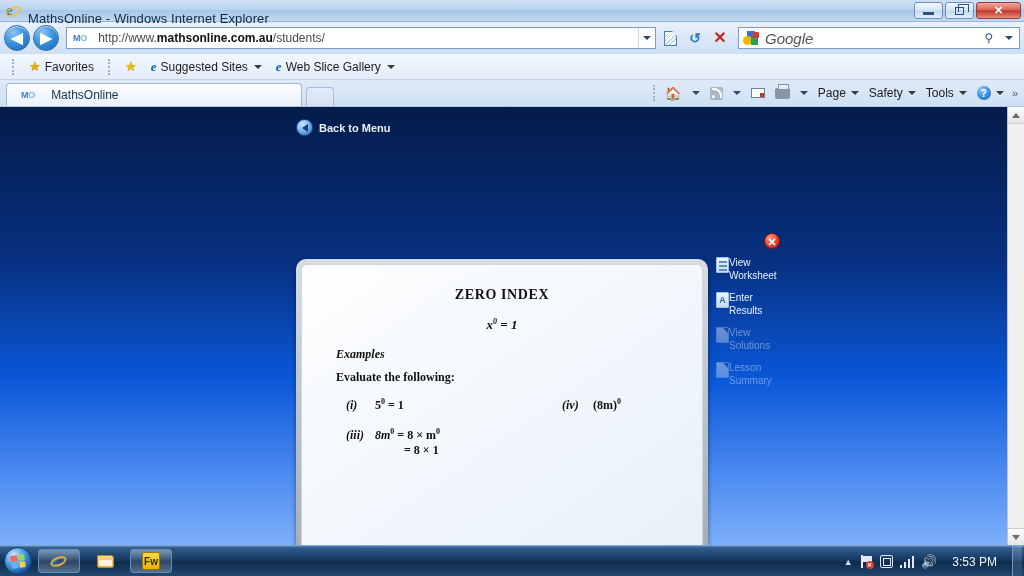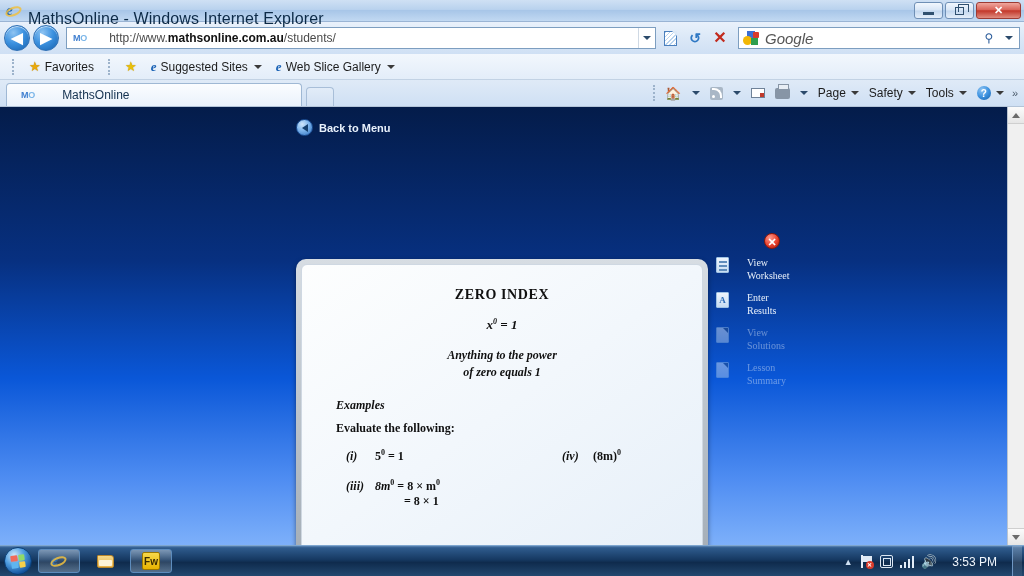--- a/index.html
+++ b/index.html
@@ -28,21 +28,21 @@
   .ie-logo .e {
     font-family: "Liberation Serif", serif; font-style: italic; font-weight: bold;
     font-size: 15px; color: #1a62b5; line-height: 15px;
     text-shadow: 0 0 1px #7fb2e8;
   }
   .ie-logo .ring {
     position: absolute; left: -1px; top: 4px; width: 17px; height: 9px;
     border: 2px solid #f0c040; border-radius: 50%;
     transform: rotate(-22deg); opacity: .85; pointer-events: none;
   }
-  .title-text { font-size: 16px; color: #0c2a47; letter-spacing: .1px; margin-top: 16px; }
+  .title-text { font-size: 13px; color: #0c2a47; letter-spacing: .1px; margin-top: 16px; }
   .caption-btns { position: absolute; right: 3px; top: 2px; display: flex; gap: 2px; }
   .cbtn {
     width: 29px; height: 17px; border: 1px solid #6f8fb5; border-radius: 3px;
     background: linear-gradient(to bottom, #f2f7fd 0%, #d8e6f6 48%, #c2d7ef 52%, #e4eefa 100%);
     display: flex; align-items: center; justify-content: center;
     color: #22405f; font-size: 11px; line-height: 1;
   }
   .cbtn.close {
     width: 45px;
     border-color: #9d3b34;
@@ -68,21 +68,21 @@
     color: #fff; font-size: 15px; font-weight: bold;
     border: 1px solid #2d6fb5;
     background: radial-gradient(circle at 35% 28%, #8fc4f2 0%, #3d92e0 45%, #1560ad 100%);
     box-shadow: inset 0 1px 1px rgba(255,255,255,.7);
   }
   .addrwrap {
     flex: 1 1 auto; height: 22px; display: flex; align-items: center;
     border: 1px solid #7d9ec0; background: #fff; margin-left: 4px; position: relative;
   }
   .addr-favicon {
-    font-size: 9px; font-weight: bold; color: #3f7fd0; padding: 0 22px 0 6px;
+    font-size: 9px; font-weight: bold; color: #3f7fd0; padding: 0 11px 0 6px;
     letter-spacing: -.2px; white-space: nowrap;
   }
   .addr-favicon .o { color: #7ab5e8; }
   .addr-url { flex: 1 1 auto; font-size: 12px; color: #4a4a4a; white-space: nowrap; overflow: hidden; }
   .addr-url b { color: #111; font-weight: bold; text-align: center; }
   .addr-caret {
     width: 17px; height: 20px; display: flex; align-items: center; justify-content: center;
     border-left: 1px solid #cfd9e4;
   }
   .tool-ic {
@@ -249,21 +249,21 @@
   .ex-num { font-style: italic; font-weight: bold; display: inline-block; width: 26px; }
   .ex-body { font-weight: bold; display: inline-block; }
   .ex-cont { display: block; margin-left: 58px; font-weight: bold; }
   .ex-right { position: absolute; left: 216px; top: 0; }
   .ex-right .ex-num { width: 28px; }
   sup { font-size: 8px; vertical-align: super; }
   .mvar { font-style: italic; }
 
   
   .side-menu { position: absolute; left: 716px; top: 150px; width: 86px; }
-  .side-item { display: flex; gap: 18px; margin-bottom: 10px; align-items: flex-start; font-family: Liberation Serif, serif; }
+  .side-item { display: flex; gap: 0; margin-bottom: 10px; align-items: flex-start; }
   .side-item.dim { opacity: .42; }
   .side-ic {
     flex: 0 0 13px; width: 13px; height: 16px; border-radius: 1px; position: relative;
     background: linear-gradient(to bottom, #eef5fd 0%, #c7dcf2 100%);
     border: 1px solid #9fc2e4;
   }
   .side-ic.lines:before {
     content: ""; position: absolute; left: 2px; top: 3px; width: 8px; height: 1.5px;
     background: #5f8cbb; box-shadow: 0 4px 0 #5f8cbb, 0 8px 0 #5f8cbb;
   }
@@ -468,24 +468,20 @@
 
       <div class="close-round">✕</div>
 
       <div class="lesson-shell">
         <div class="lesson-inner">
           <div class="slide">
             <div class="slide-title">ZERO INDEX</div>
             <div class="slide-rule">
               <span class="mvar">x</span><sup>0</sup>
               <span>= 1</span>
-            </div>
-            <div class="slide-sub">
-              <span>Anything to the power</span><br>
-              <span>of zero equals 1</span>
             </div>
             <div class="ex-head">Examples</div>
             <div class="ex-instr">Evaluate the following:</div>
 
             <div class="ex-row">
               <span class="ex-num">(i)</span>
               <span class="ex-body">
                 <span>5</span><sup>0</sup>
                 <span>= 1</span>
               </span>

